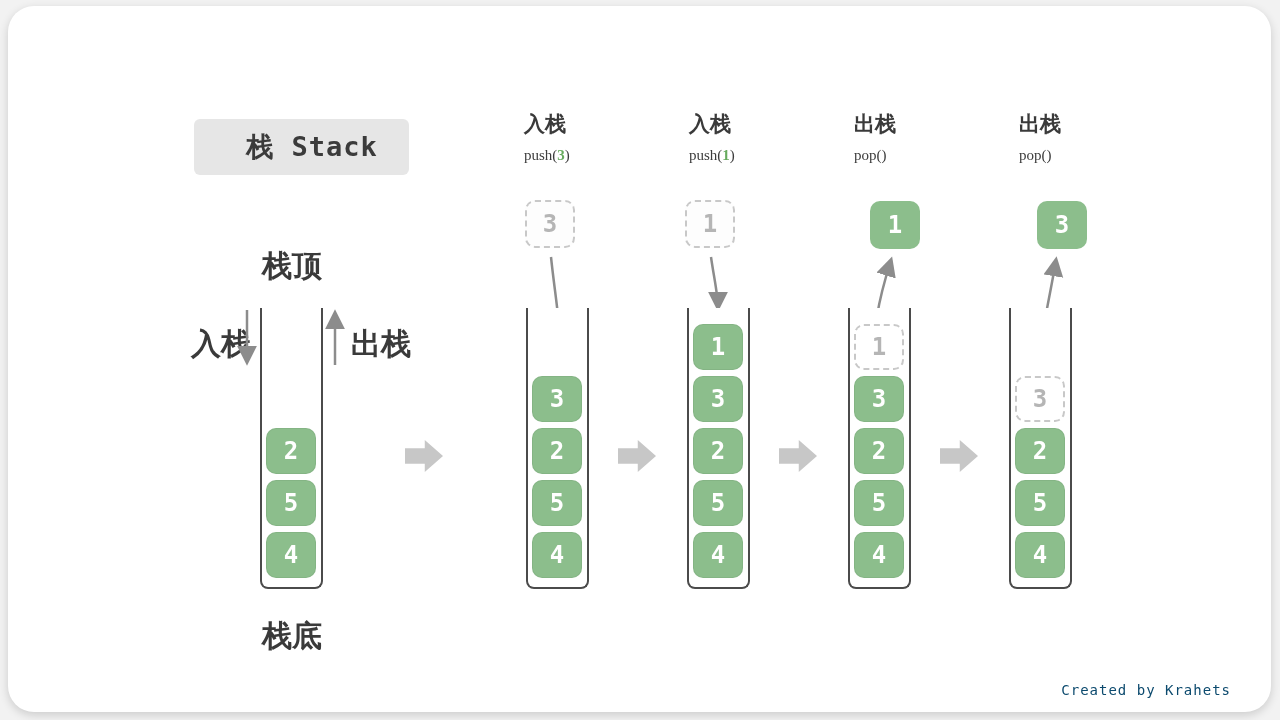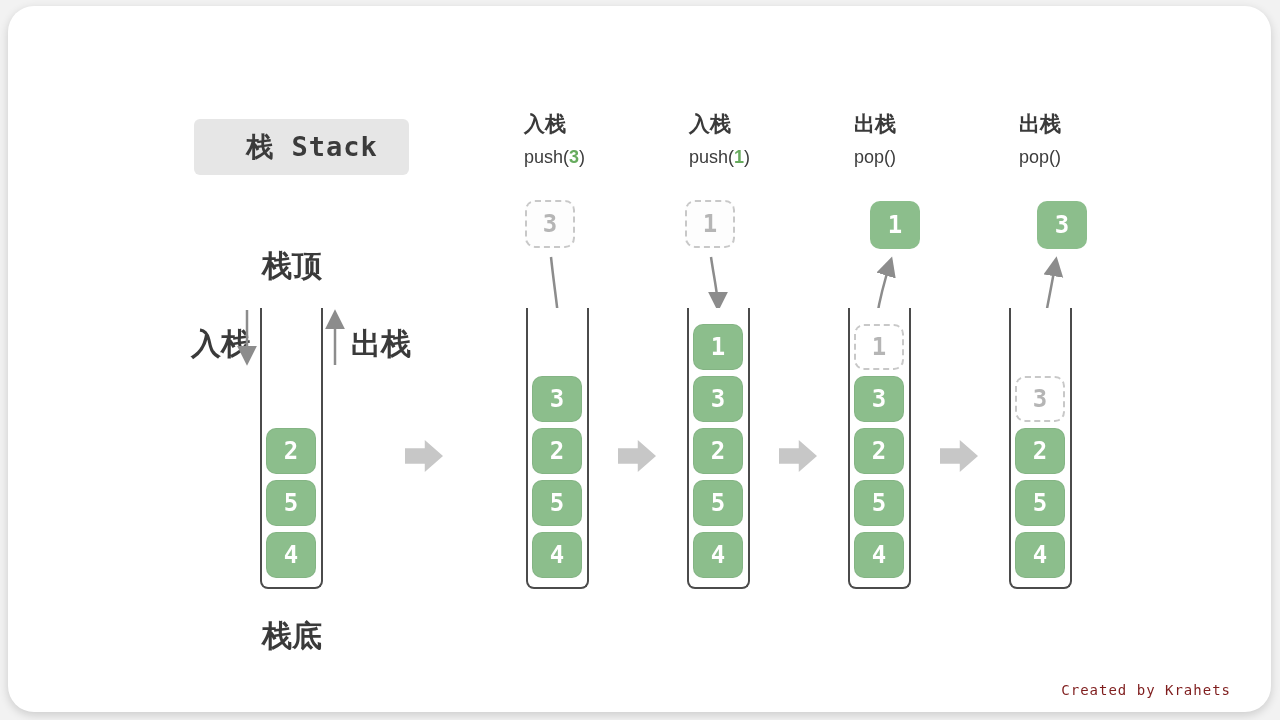--- a/index.html
+++ b/index.html
@@ -20,26 +20,26 @@
   .cell{position:absolute;left:4px;width:50px;height:46px;border-radius:10px;display:flex;align-items:center;
         justify-content:center;font-family:"DejaVu Sans Mono",monospace;font-weight:bold;font-size:24px;}
   .cell.solid{background:var(--green);color:#ffffff;border:1px solid rgba(0,0,0,0.05);box-sizing:border-box;}
   .cell.ghost{background:#ffffff;border:2px dashed #c8c8c8;color:#b5b5b5;box-sizing:border-box;}
   .float-box{position:absolute;width:50px;height:48px;border-radius:10px;display:flex;align-items:center;
              justify-content:center;font-family:"DejaVu Sans Mono",monospace;font-weight:bold;font-size:24px;box-sizing:border-box;}
   .float-box.solid{background:var(--green);color:#ffffff;}
   .float-box.ghost{background:#fdfdfd;border:2px dashed #c8c8c8;color:#b5b5b5;}
   .step-header{position:absolute;white-space:nowrap;}
   .step-header .op{font-weight:bold;color:#3a3a3a;font-size:21px;margin-bottom:9px;}
-  .step-header .code{font-family:Liberation Sans, sans-serif;font-size:18px;color:#3c3c3c;font-weight:500;}
+  .step-header .code{font-family:Liberation Serif, serif;font-size:15px;color:#3c3c3c;font-weight:500;}
   .step-header .code .num{color:var(--codegreen);font-weight:bold;}
   .big-arrow{position:absolute;width:38px;height:32px;background:#c7c7c7;
              clip-path:polygon(0 26%,52% 26%,52% 0,100% 50%,52% 100%,52% 74%,0 74%);}
   .watermark{position:absolute;right:40px;top:676px;font-family:"DejaVu Sans Mono",monospace;
-             font-size:14px;color:#7f1d1d;letter-spacing:1px;}
+             font-size:14px;color:#0c4a6e;letter-spacing:1px;}
 </style>
 </head>
 <body>
 
 <div class="stage">
   <div class="card">
 
     <div class="title-box">栈 Stack</div>
 
     <div class="cn label-stack-top">栈顶</div>

